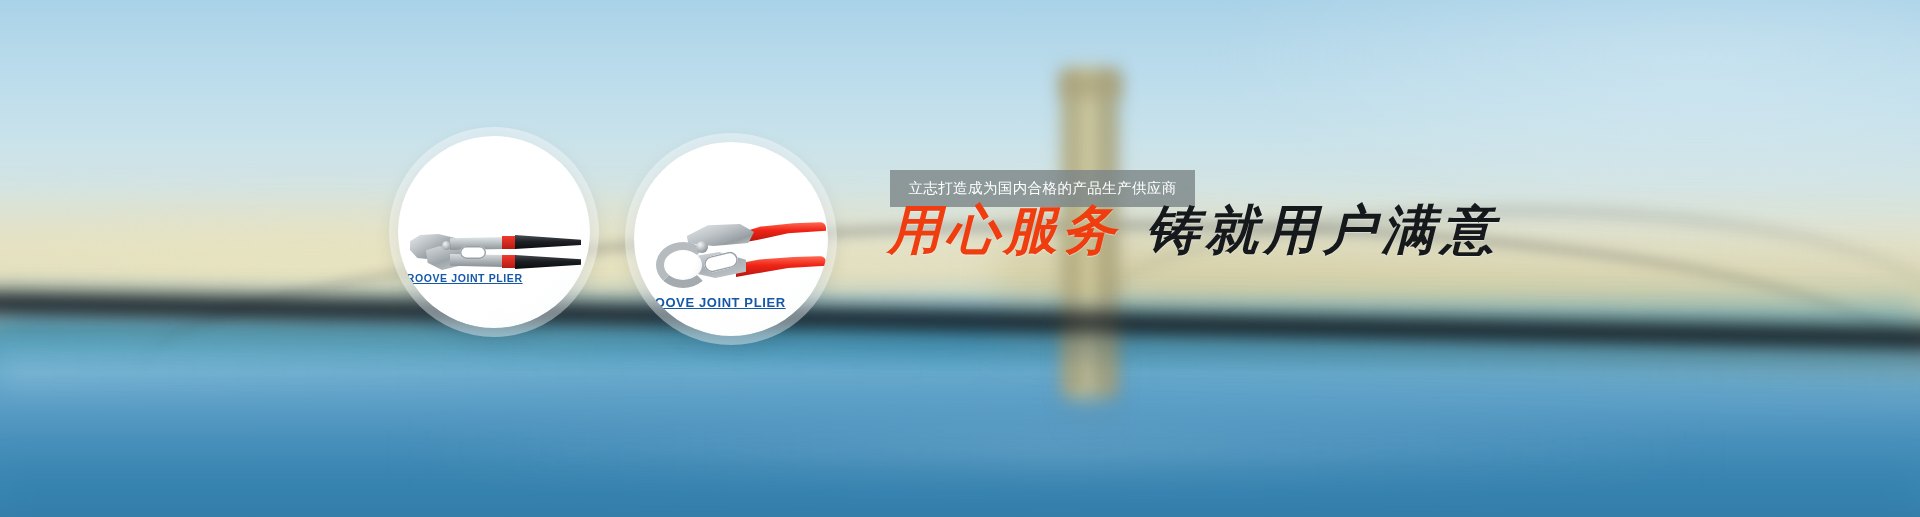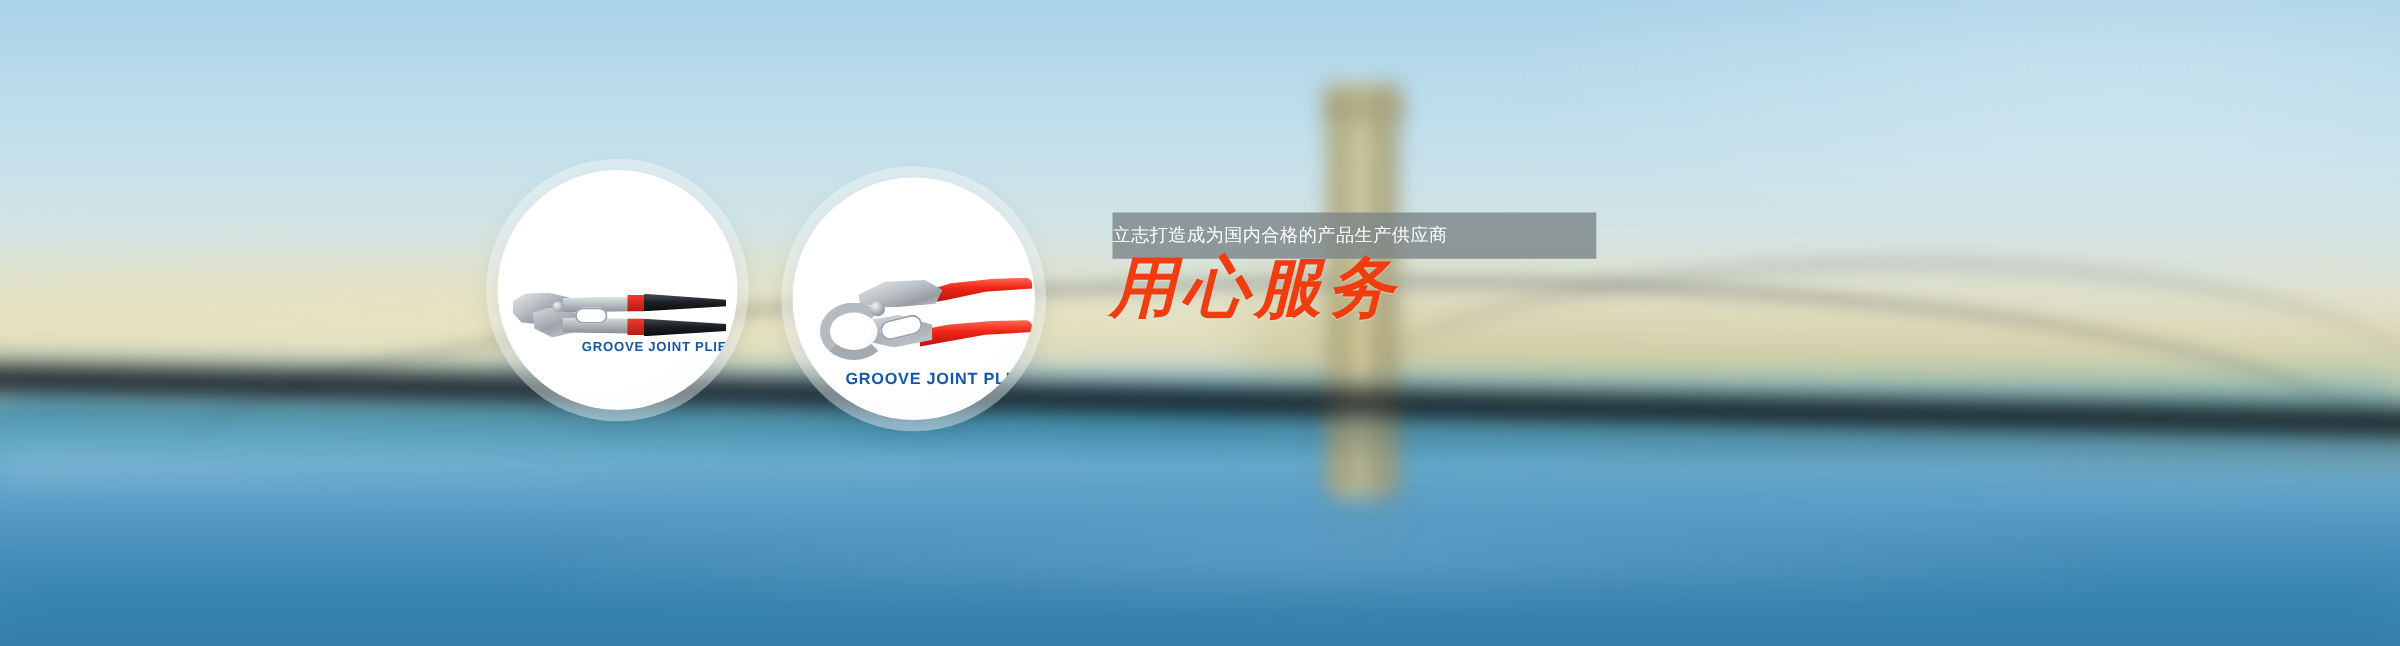--- a/index.html
+++ b/index.html
@@ -170,23 +170,24 @@
 
   
   .circle {
     position:absolute;
     border-radius:50%;
     background:radial-gradient(circle at 38% 32%, #ffffff 0%, #ffffff 62%, #fbfcfd 84%, #f2f5f7 100%);
     box-shadow:0 0 0 9px rgba(255,255,255,0.40), 0 7px 22px rgba(22,58,86,0.22);
     overflow:hidden;
   }
   .circle-label {
-    position:absolute; left:0; right:0; text-align:right;
+    position:absolute; left:0; right:0; text-align:left;
     color:#1558a8; font-weight:bold; letter-spacing:0.6px;
     white-space:nowrap;
+    text-decoration:underline;
   }
   #circle-1 { left:398px; top:136px; width:192px; height:192px; }
   #circle-1 .circle-label { bottom:44px; font-size:10.5px; }
   #circle-2 { left:634px; top:142px; width:194px; height:194px; }
   #circle-2 .circle-label { bottom:26px; font-size:13px; }
 
   .tool { position:absolute; }
 
   
   #tool-1 { left:12px; top:84px; width:172px; height:62px; }
@@ -280,23 +281,23 @@
   .t2-handle-b {
     position:absolute; left:80px; top:36px; width:90px; height:22px;
     background:linear-gradient(to bottom,#ff6c55 0%,#ef2416 42%,#b3150d 100%);
     clip-path:polygon(0% 36%, 26% 16%, 64% 4%, 100% 0%, 100% 44%, 58% 54%, 22% 80%, 0% 96%);
     border-radius:0 6px 6px 0;
   }
 
   
   .gray-banner {
     position:absolute; left:890px; top:170px;
-    width:387px; height:37px;
+    width:305px; height:37px;
     background:rgba(122,132,134,0.80);
-    display:flex; align-items:center; justify-content:flex-start;
+    display:flex; align-items:center; justify-content:center;
   }
   .gray-banner span {
     color:#ffffff; font-size:14.5px; letter-spacing:0.4px;
     font-family:"DejaVu Sans","Liberation Sans",sans-serif;
   }
 
   .headline {
     position:absolute; left:888px; top:195px;
     display:flex; align-items:baseline; white-space:nowrap;
     font-family:Liberation Sans, sans-serif;
@@ -380,16 +381,17 @@
     </div>
     <div class="circle-label">GROOVE JOINT PLIER</div>
   </div>
 
   <div class="gray-banner">
     <span>立志打造成为国内合格的产品生产供应商</span>
   </div>
 
   <div class="headline">
     <span class="cn-red">用心服务</span>
+    <span class="cn-black">铸就用户满意</span>
   </div>
 
 
 </div>
 
 </body></html>

